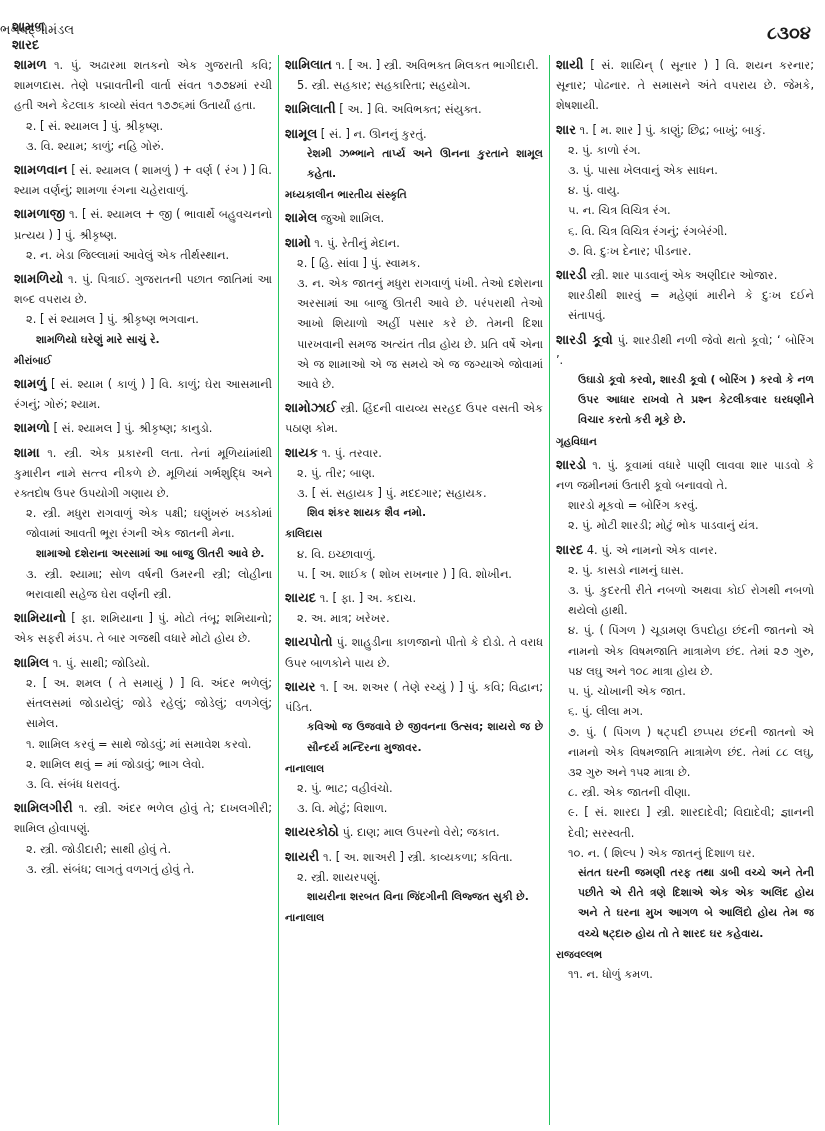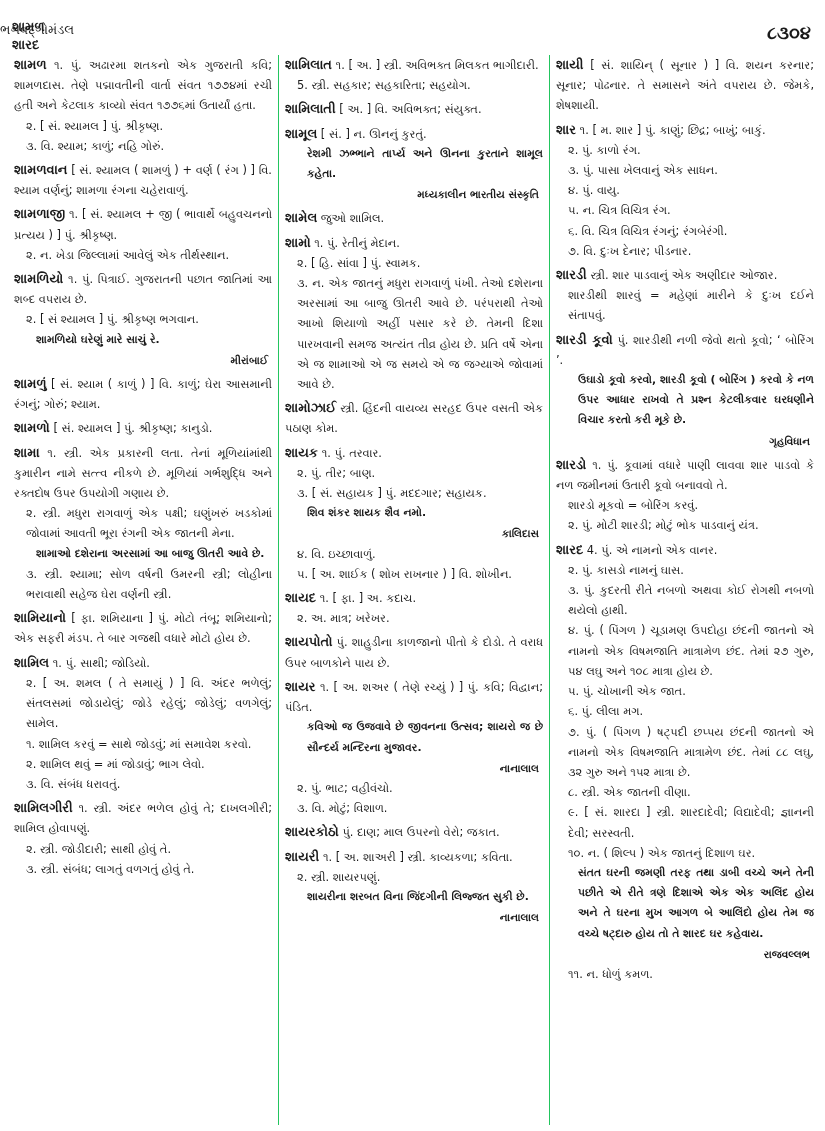--- a/index.html
+++ b/index.html
@@ -11,21 +11,21 @@
   .hdr-left { position: absolute; left: 12px; top: 18px; font-weight: bold; font-size: 13px; line-height: 18px; }
   .hdr-center { position: absolute; left: 0; right: 0; top: 22px; font-size: 13px; }
   .hdr-right { position: absolute; right: 14px; top: 22px; font-size: 18px; font-weight: bold; }
   .columns { position: absolute; top: 55px; left: 8px; width: 812px; height: 1070px; display: flex; }
   .col { flex: 1; padding: 0 6px; font-size: 11.4px; line-height: 20.2px; overflow: hidden; }
   .col + .col { border-left: 1px solid #22c55e; }
   .entry { margin-bottom: 4px; }
   .hw { font-weight: bold; font-size: 13px; }
   .sense { padding-left: 12px; text-indent: 0; }
   .quote { padding-left: 22px; font-weight: bold; font-size: 10.8px; }
-  .attrib { text-align: right; font-size: 10.5px; font-weight: bold; padding-right: 4px; }
+  .attrib { font-size: 10.5px; font-weight: bold; padding-right: 4px; }
   .txt { text-align: justify; }
 </style>
 </head>
 <body>
 
 <div class="page-header">
   <div class="hdr-left">
     <div>શામળ</div>
     <div>શારદ</div>
   </div>

